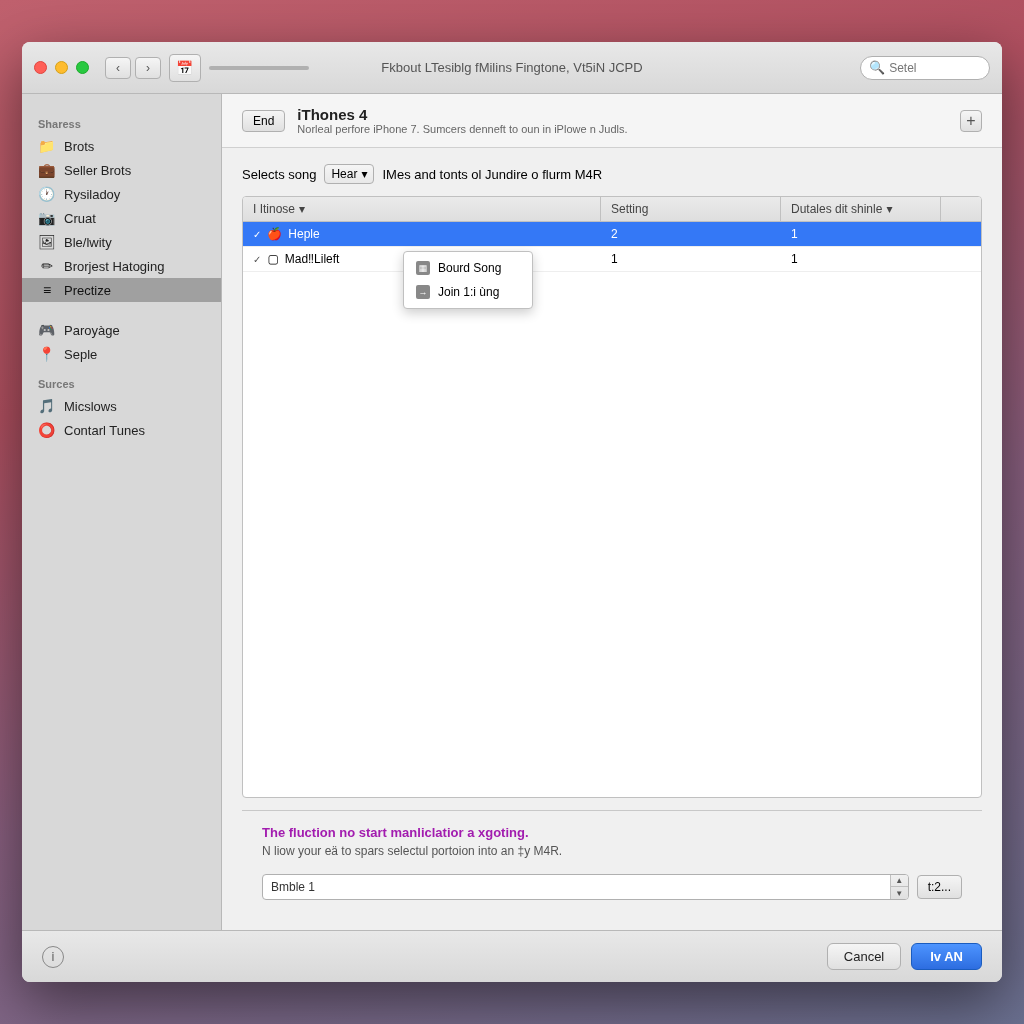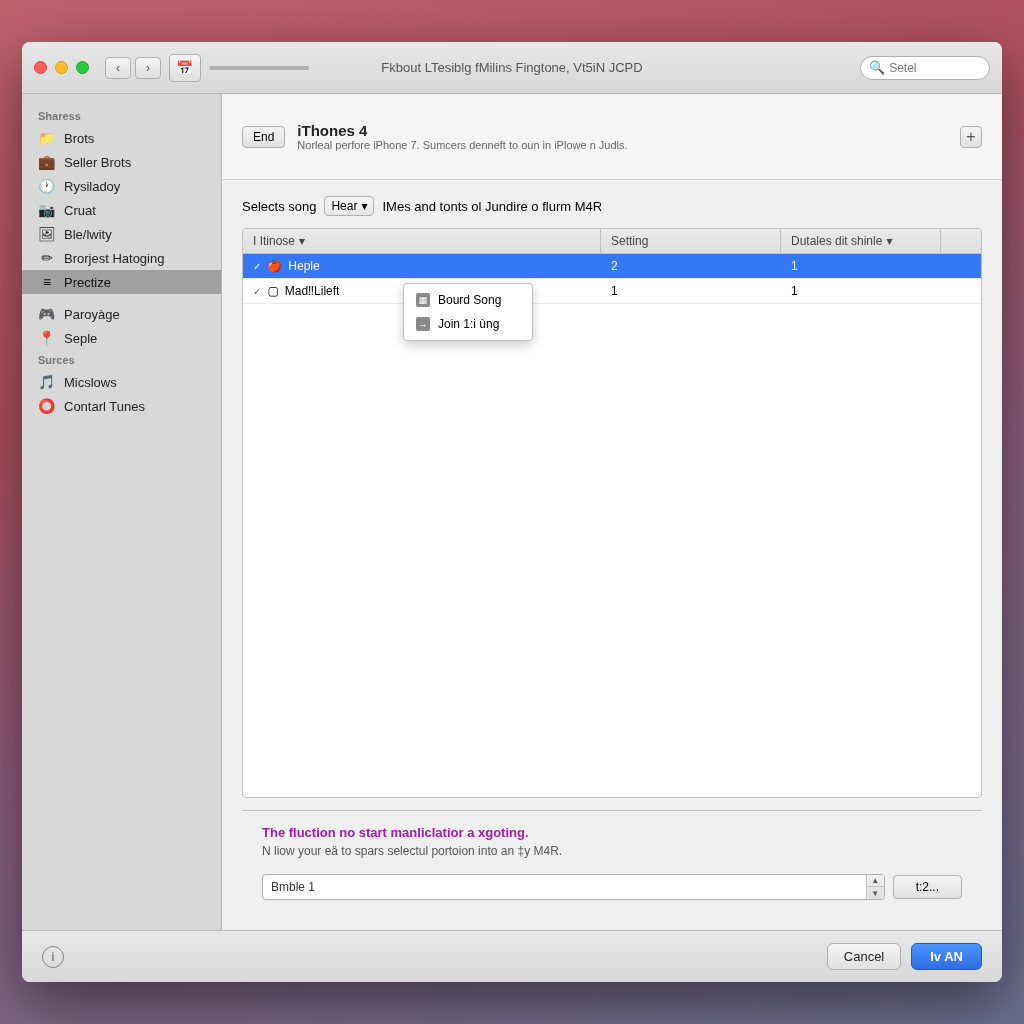--- a/index.html
+++ b/index.html
@@ -149,20 +149,21 @@
       padding: 12px 0;
       flex-shrink: 0;
       overflow-y: auto;
     }
 
     .sidebar-section-label {
       font-size: 11px;
       font-weight: 700;
       color: #777;
       padding: 4px 16px;
+      margin-top: 8px;
     }
 
     .sidebar-item {
       display: flex;
       align-items: center;
       gap: 8px;
       padding: 4px 16px;
       cursor: pointer;
       border-radius: 0;
       color: #222;
@@ -187,21 +188,21 @@
       background: #f0f0f0;
       display: flex;
       flex-direction: column;
       overflow: hidden;
     }
 
     
     .device-header {
       background: #f5f5f5;
       border-bottom: 1px solid #d0d0d0;
-      padding: 28px 20px;
+      padding: 12px 20px;
       display: flex;
       align-items: center;
       gap: 12px;
       flex-shrink: 0;
     }
 
     .device-eject-btn {
       padding: 3px 10px;
       background: linear-gradient(to bottom, #f5f5f5, #e0e0e0);
       border: 1px solid #b0b0b0;
@@ -424,21 +425,21 @@
       cursor: pointer;
       font-size: 8px;
       color: #555;
     }
 
     .stepper-arrow:first-child {
       border-bottom: 1px solid #c0c0c0;
     }
 
     .extra-btn {
-      padding: 4px 22px;
+      padding: 4px 10px;
       background: linear-gradient(to bottom, #f5f5f5, #e0e0e0);
       border: 1px solid #b0b0b0;
       border-radius: 4px;
       font-size: 12px;
       cursor: pointer;
     }
 
     
     .window-footer {
       height: 52px;

